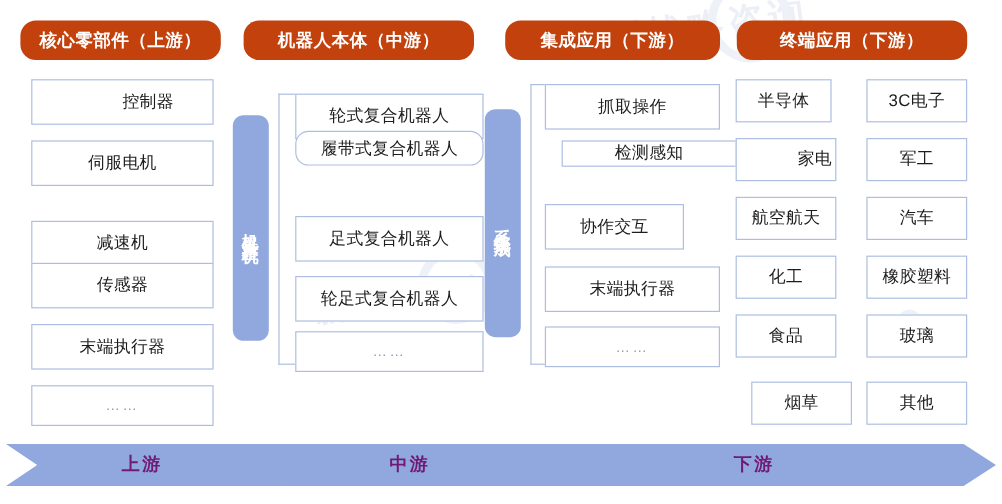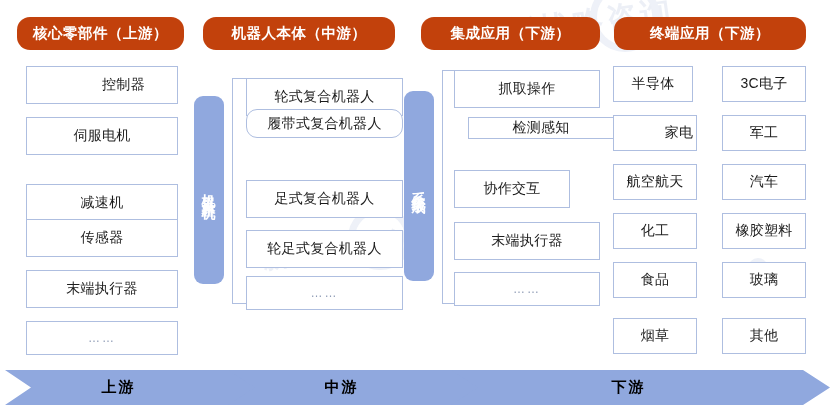--- a/index.html
+++ b/index.html
@@ -69,21 +69,21 @@
     border:1.4px solid #aebee0;
     border-right:none;
     box-sizing:border-box;
   }
 
   
   .chev{
     position:absolute;
     background:#90a8de;
     display:flex;align-items:center;justify-content:center;
-    color:#000000;font-size:15px;font-weight:700;letter-spacing:2px;
+    color:#701a75;font-size:15px;font-weight:700;letter-spacing:2px;
     box-sizing:border-box;
   }
   .chev span{position:relative;z-index:3;}
 </style>
 </head>
 <body>
 
 <div id="stage">
 
   <div class="wm wm-a" style="left:505px;top:2px;transform:rotate(-8deg);">新战略咨询</div>
@@ -130,21 +130,21 @@
   <div class="box" style="left:454px;top:222px;width:146px;height:38px;">末端执行器</div>
   <div class="box dots" style="left:454px;top:272px;width:146px;height:34px;">……</div>
 
   <div class="hdr" style="left:614px;top:17px;width:192px;">终端应用（下游）</div>
 
   <div class="box" style="left:613px;top:66px;width:80px;height:36px;">半导体</div>
   <div class="box" style="left:613px;top:115px;width:84px;height:36px;padding-left:48px;">家电</div>
   <div class="box" style="left:613px;top:164px;width:84px;height:36px;">航空航天</div>
   <div class="box" style="left:613px;top:213px;width:84px;height:36px;">化工</div>
   <div class="box" style="left:613px;top:262px;width:84px;height:36px;">食品</div>
-  <div class="box" style="left:613px;top:318px;width:84px;height:36px;">烟草</div>
+  <div class="box" style="left:626px;top:318px;width:84px;height:36px;">烟草</div>
 
   <div class="box" style="left:722px;top:66px;width:84px;height:36px;">3C电子</div>
   <div class="box" style="left:722px;top:115px;width:84px;height:36px;">军工</div>
   <div class="box" style="left:722px;top:164px;width:84px;height:36px;">汽车</div>
   <div class="box" style="left:722px;top:213px;width:84px;height:36px;">橡胶塑料</div>
   <div class="box" style="left:722px;top:262px;width:84px;height:36px;">玻璃</div>
   <div class="box" style="left:722px;top:318px;width:84px;height:36px;">其他</div>
 
   <div class="chev" style="left:5px;top:370px;width:255px;height:35px;
               clip-path:polygon(0 0, 228px 0, 255px 50%, 228px 100%, 0 100%, 26px 50%);">

